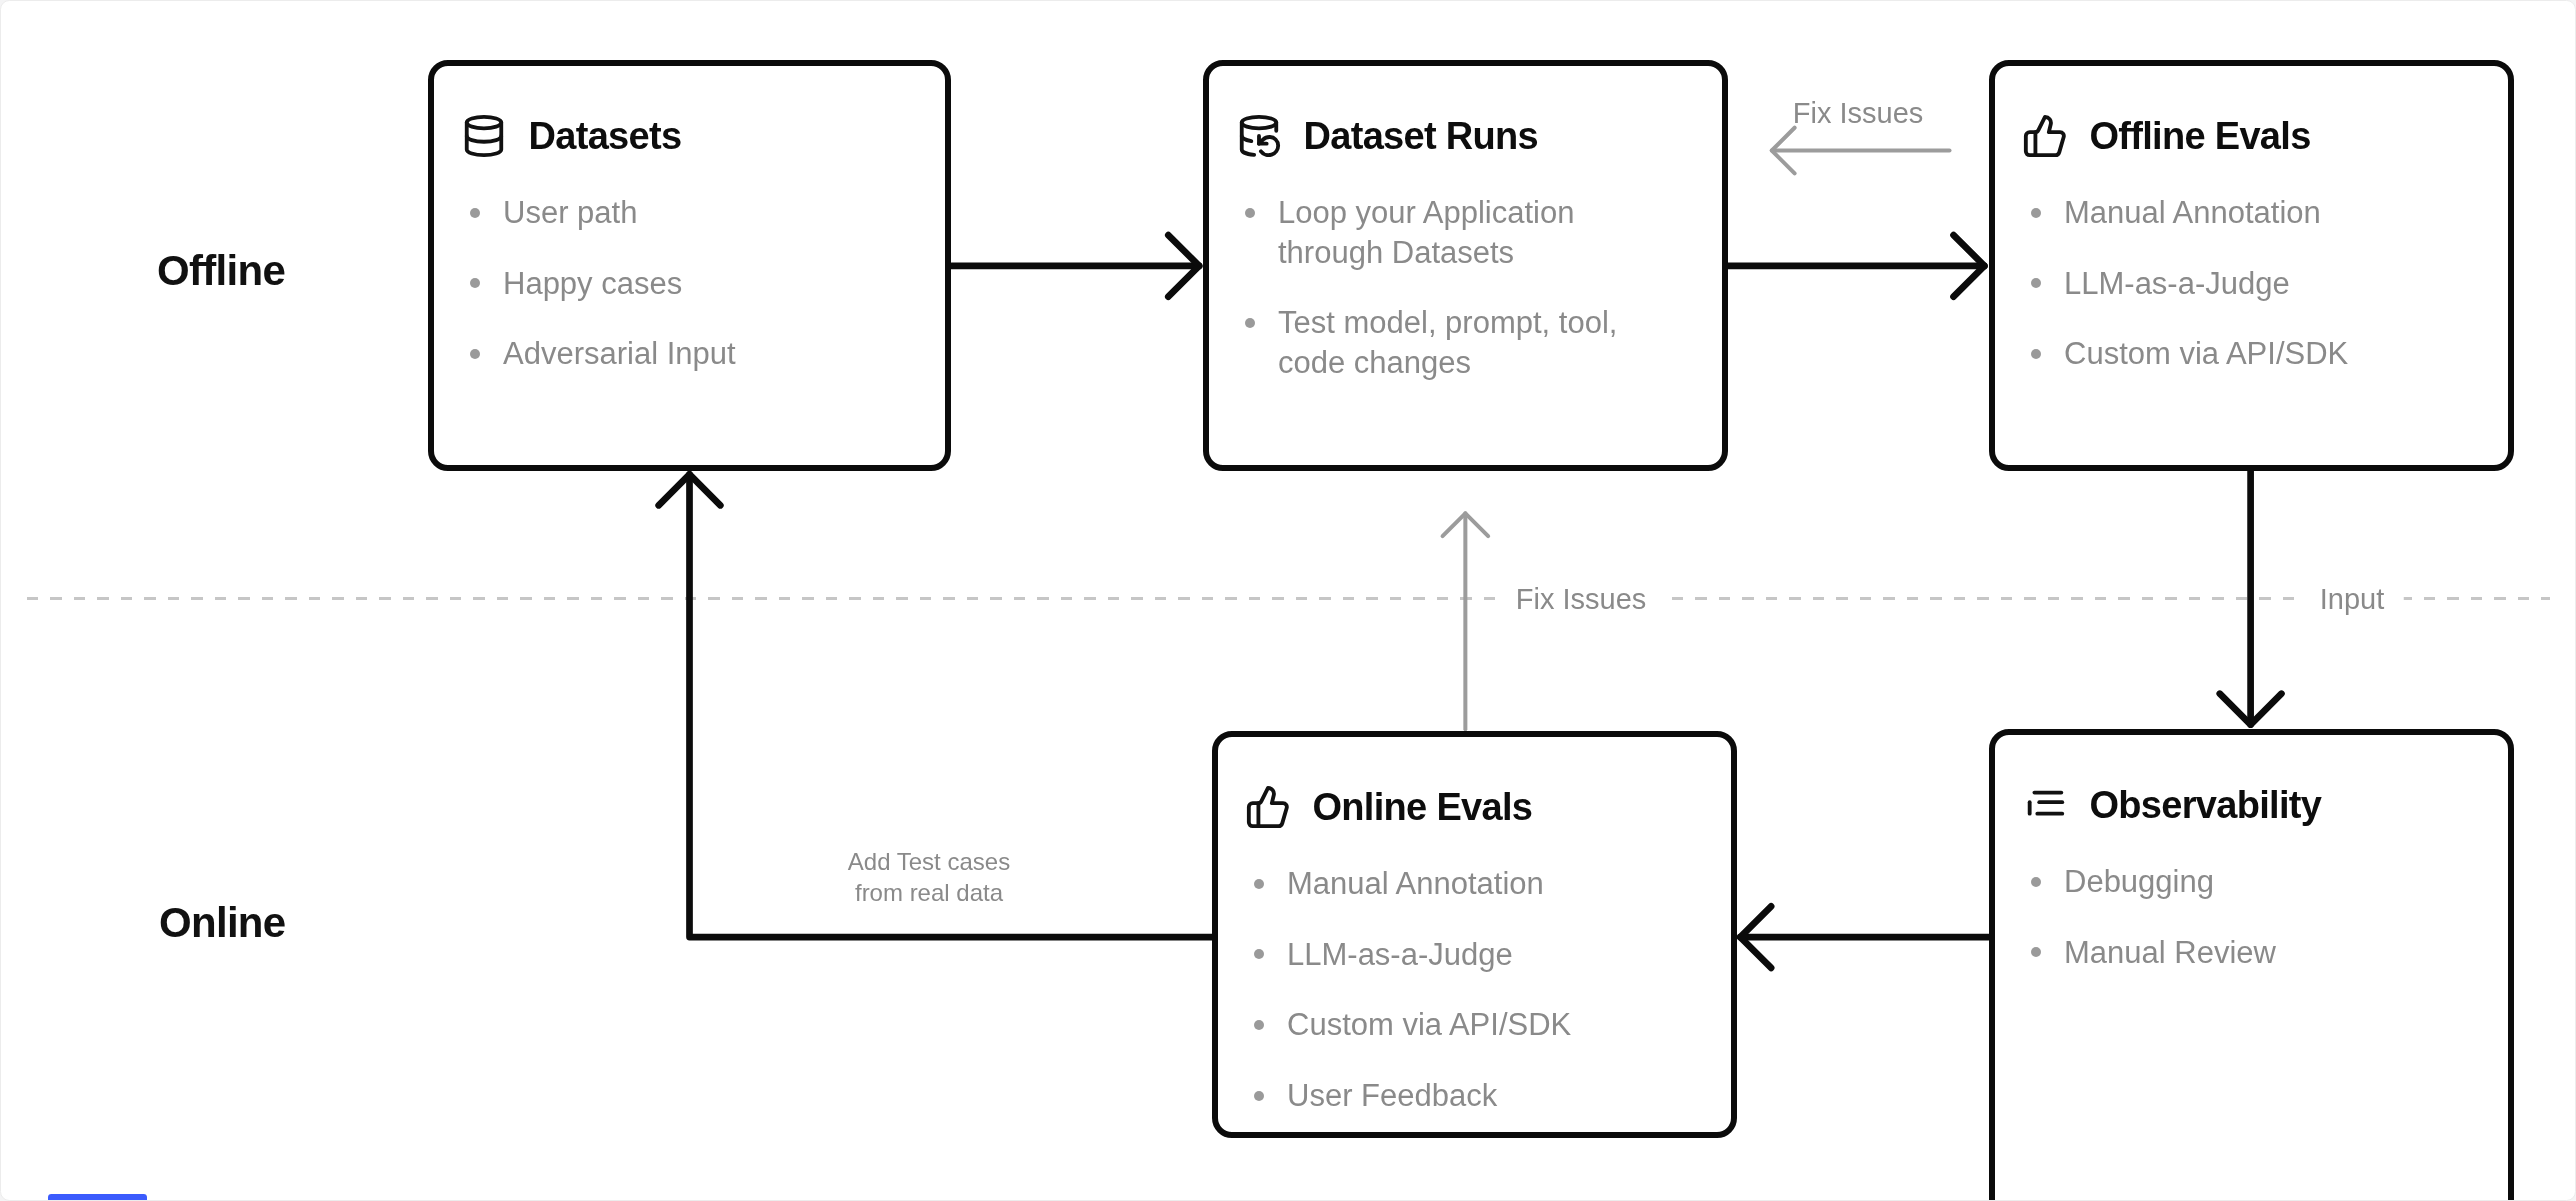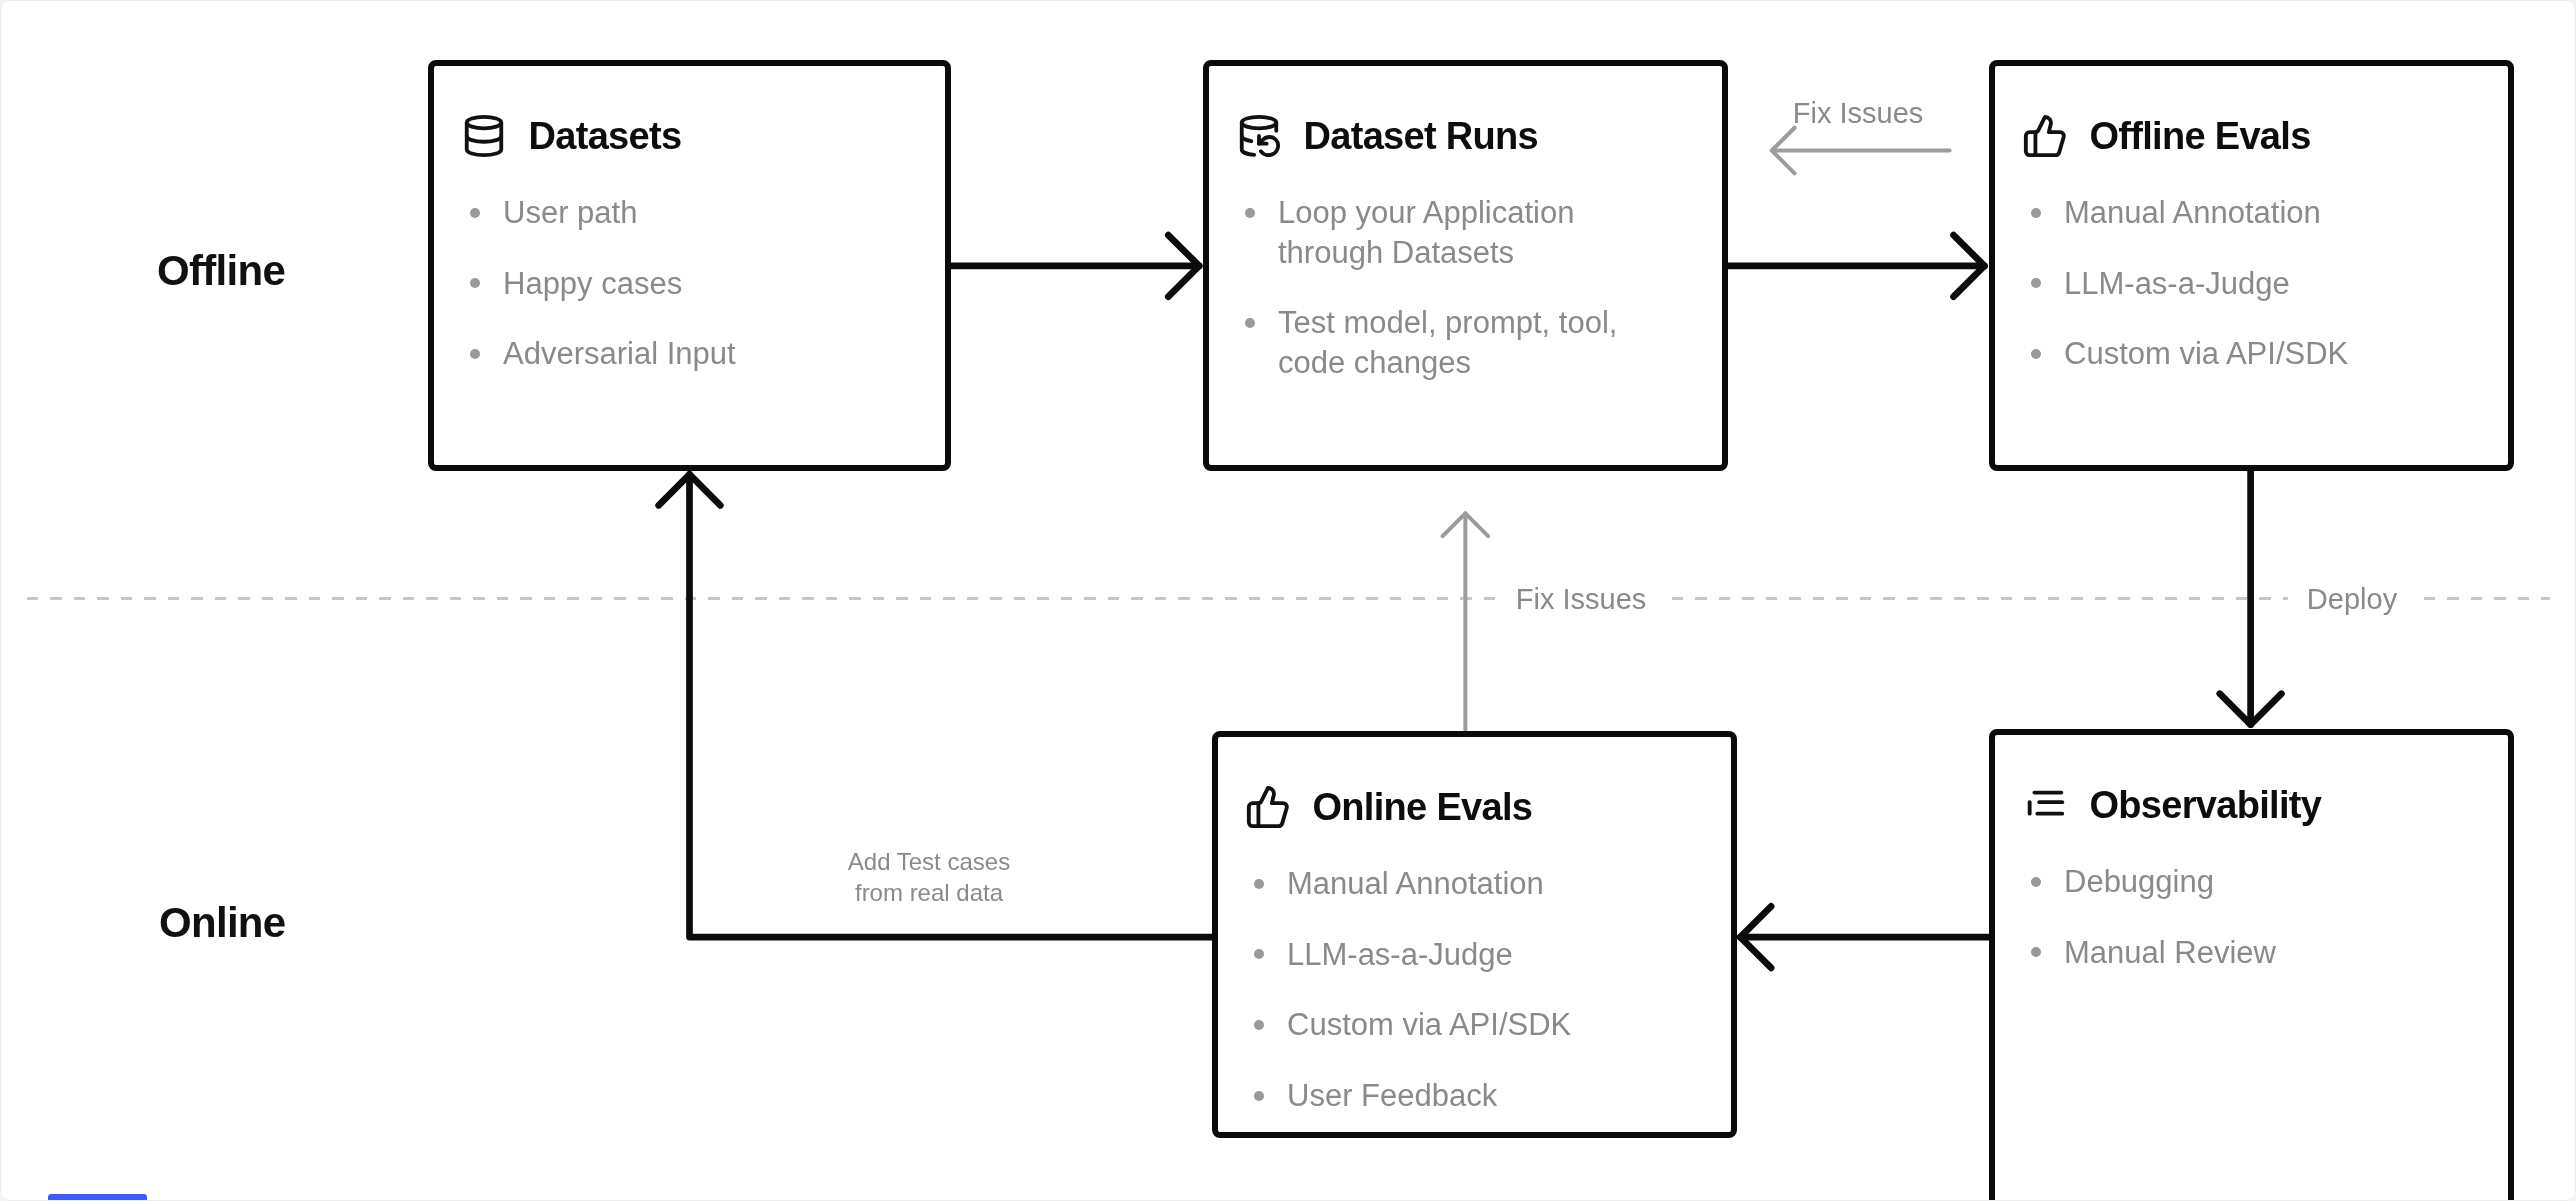--- a/index.html
+++ b/index.html
@@ -26,21 +26,21 @@
 
   .dash-line {
     position:absolute; left:25.5px; right:25.5px; top:596px; height:3.4px;
     background:repeating-linear-gradient(90deg,#c6c6c6 0 11.4px,transparent 11.4px 23.5px);
   }
 
   .box {
     position:absolute;
     background:#ffffff;
     border:6.7px solid #0b0b0b;
-    border-radius:8px;
+    border-radius:20px;
     box-sizing:border-box;
     padding:47px 27px 0 27px;
   }
   #box-datasets      { left:427px;  top:59px;   width:523px; height:411px; }
   #box-dataset-runs  { left:1202px; top:59px;   width:525px; height:411px; }
   #box-offline-evals { left:1988px; top:59px;   width:525px; height:411px; }
   #box-online-evals  { left:1211px; top:730px; width:525px; height:407px; }
   #box-observability { left:1988px; top:728px; width:525px; height:526px; }
 
   .box-head { display:flex; align-items:center; gap:21.5px; }
@@ -87,21 +87,21 @@
   }
 </style>
 </head>
 <body>
 
 <div id="canvas">
 
   <div class="dash-line"></div>
 
   <div class="line-label masked" id="fix-issues-mid-label">Fix Issues</div>
-  <div class="line-label masked" id="deploy-label">Deploy</div>
+  <div class="line-label masked" id="deploy-label">Input</div>
 
   <svg id="arrows" viewBox="0 0 3840 1791">
 
     <g class="arrow-black">
       <line x1="1417" y1="395" x2="1786" y2="395"></line>
       <polyline points="1740,349 1786,395 1740,441"></polyline>
     </g>
 
     <g class="arrow-black">
       <line x1="2574" y1="395" x2="2957" y2="395"></line>

